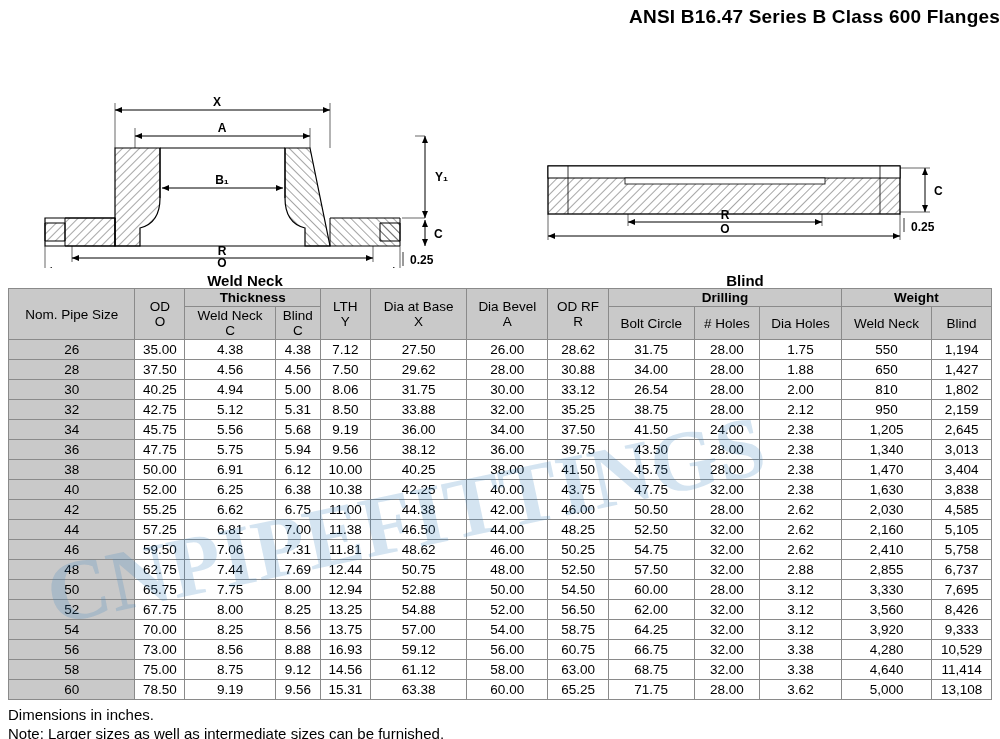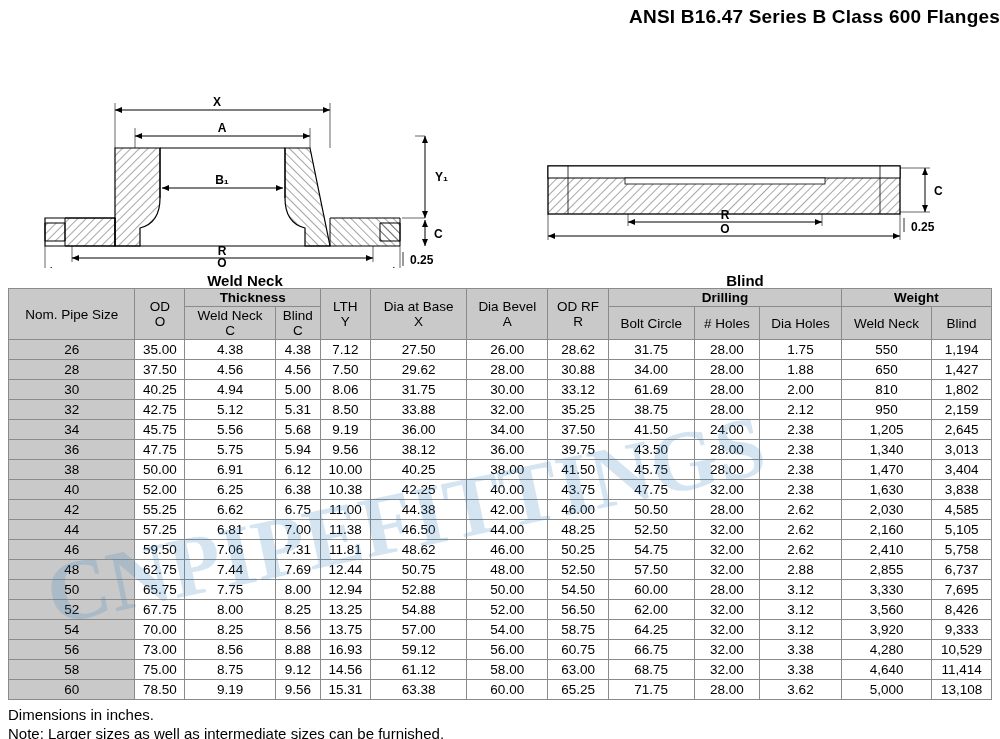--- a/index.html
+++ b/index.html
@@ -318,21 +318,21 @@
       </tr>
       <tr>
         <td class="nom">30</td>
         <td>40.25</td>
         <td>4.94</td>
         <td>5.00</td>
         <td>8.06</td>
         <td>31.75</td>
         <td>30.00</td>
         <td>33.12</td>
-        <td>61.69</td>
+        <td>26.54</td>
         <td>28.00</td>
         <td>2.00</td>
         <td>810</td>
         <td>1,802</td>
       </tr>
       <tr>
         <td class="nom">32</td>
         <td>42.75</td>
         <td>5.12</td>
         <td>5.31</td>

